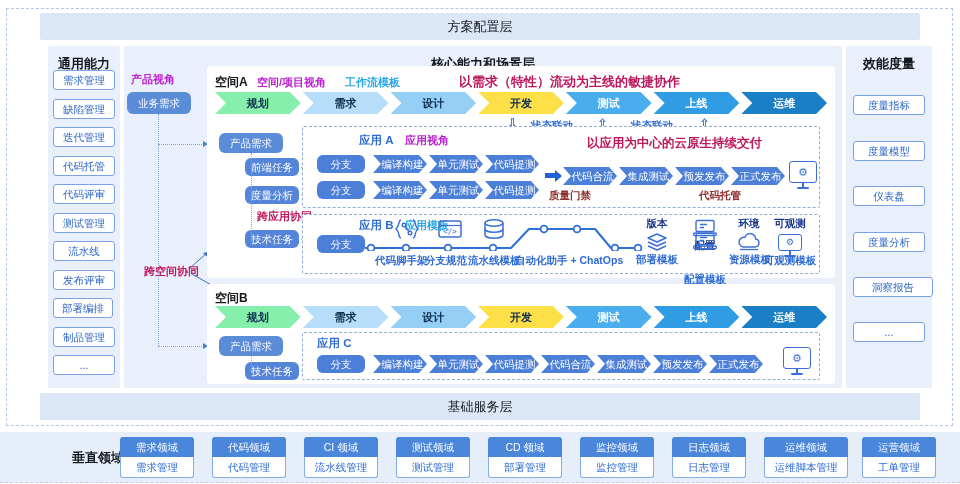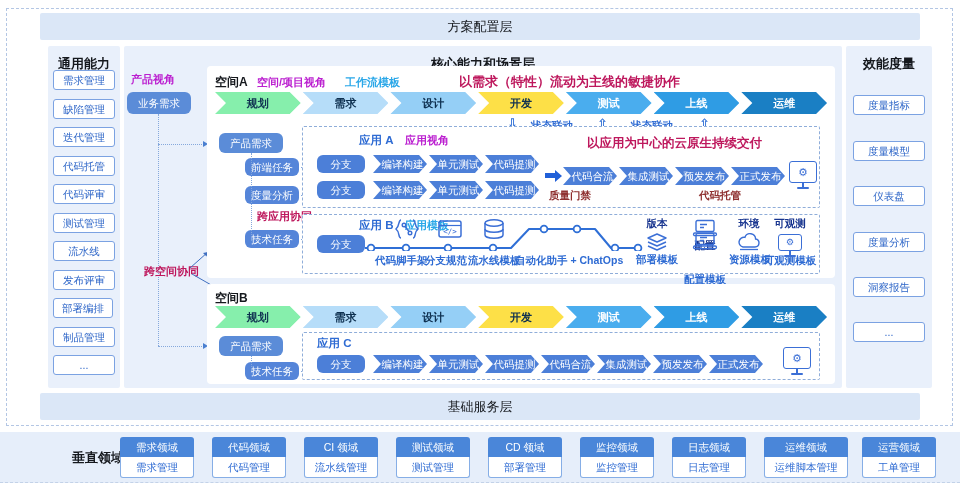--- a/index.html
+++ b/index.html
@@ -85,21 +85,21 @@
     <div class="pill" style="left:5px;top:281px;width:62px">制品管理</div>
     <div class="pill" style="left:5px;top:309px;width:62px">...</div>
   </aside>
 
   <aside class="panel" style="left:846px;width:86px">
     <div class="panel-title">效能度量</div>
     <div class="pill" style="left:7px;top:49px;width:72px">度量指标</div>
     <div class="pill" style="left:7px;top:95px;width:72px">度量模型</div>
     <div class="pill" style="left:7px;top:140px;width:72px">仪表盘</div>
     <div class="pill" style="left:7px;top:186px;width:72px">度量分析</div>
-    <div class="pill" style="left:7px;top:231px;width:72px">洞察报告</div>
+    <div class="pill" style="left:7px;top:231px;width:80px">洞察报告</div>
     <div class="pill" style="left:7px;top:276px;width:72px">...</div>
   </aside>
 
   <main class="panel" style="left:124px;width:718px">
     <div class="panel-title">核心能力和场景层</div>
 
     <div class="lbl b magenta" style="left:7px;top:26px">产品视角</div>
     <div class="rectbtn" style="left:3px;top:46px;width:64px;height:22px;line-height:22px;background:#5b8cd8">业务需求</div>
     <div class="dot-v" style="left:34px;top:68px;height:232px"></div>
     <div class="dot-h" style="left:34px;top:98px;width:46px"></div>

